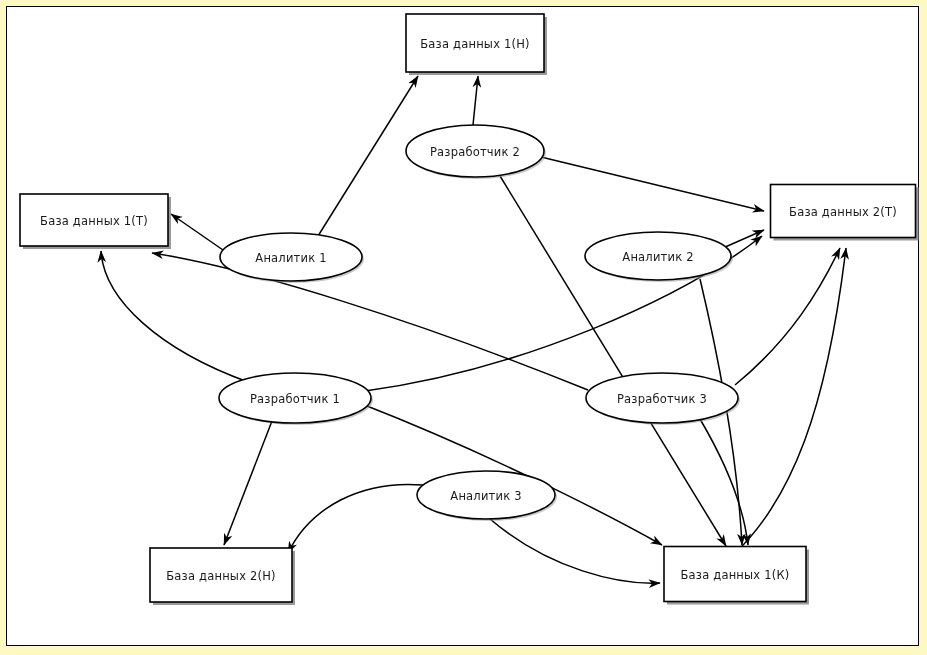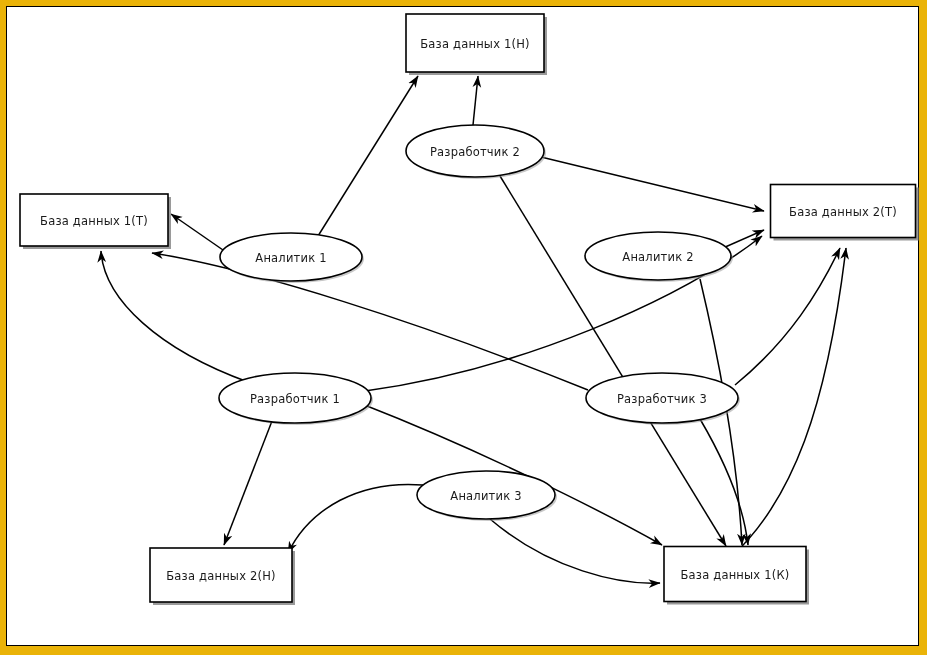--- a/index.html
+++ b/index.html
@@ -7,21 +7,21 @@
     padding: 0;
     background: #ffffff;
   }
   body {
     font-family: "DejaVu Sans", sans-serif;
   }
   #canvas {
     position: relative;
     width: 927px;
     height: 655px;
-    background: #eab308;
+    background: #fef9c3;
     overflow: hidden;
   }
   #frame {
     position: absolute;
     left: 6px;
     top: 6px;
     width: 913px;
     height: 640px;
     border: 1px solid #000000;
     box-sizing: border-box;

